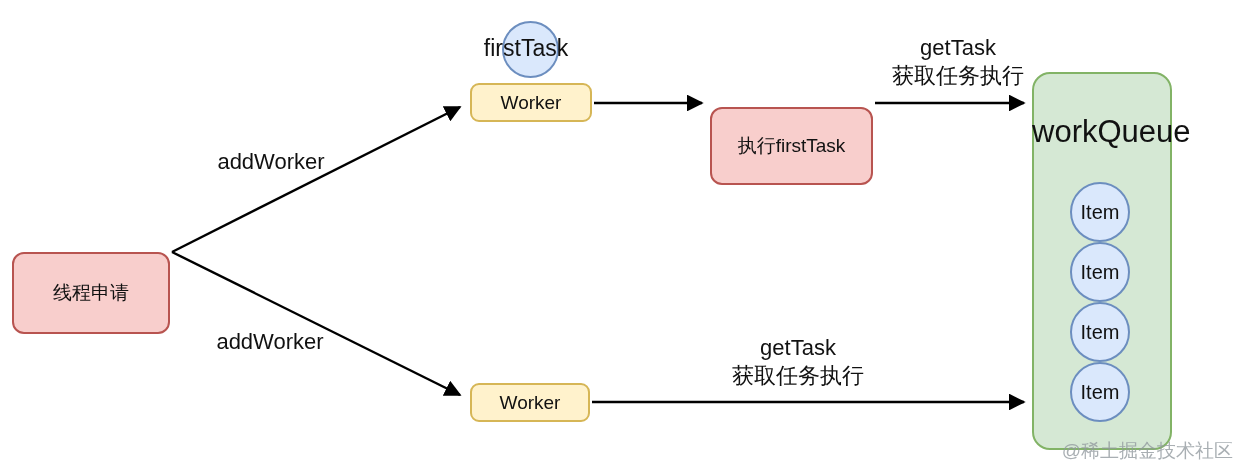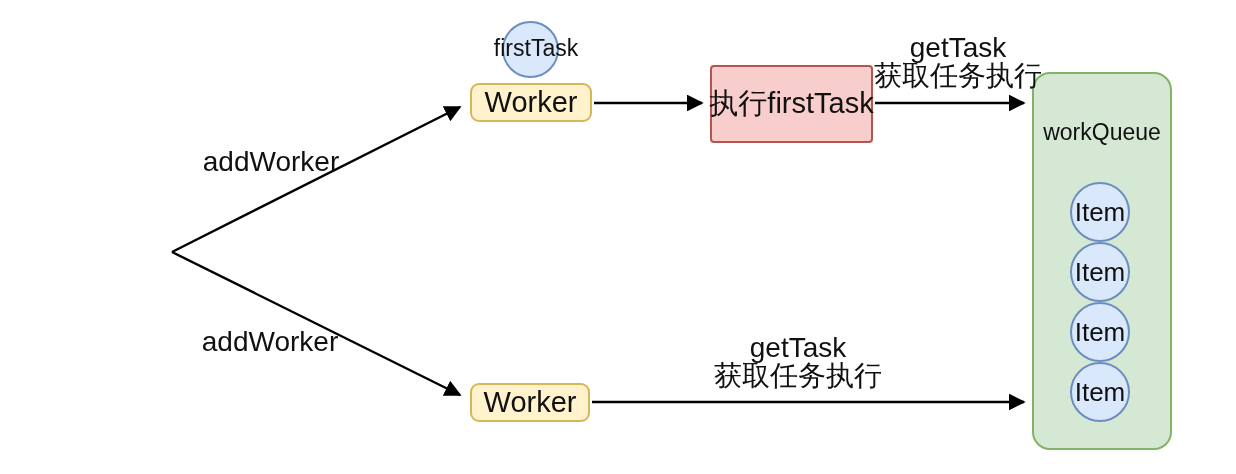--- a/index.html
+++ b/index.html
@@ -4,45 +4,45 @@
 <style>
   html,body { margin:0; padding:0; background:#ffffff; }
   .canvas {
     position:relative; width:1236px; height:474px; background:#ffffff;
     font-family:"Liberation Sans","DejaVu Sans",sans-serif; color:#111;
     overflow:hidden;
   }
   .edges { position:absolute; left:0; top:0; width:1236px; height:474px; z-index:1; }
   .node {
     position:absolute; display:flex; align-items:center; justify-content:center;
-    box-sizing:border-box; font-size:29px; z-index:2; white-space:nowrap;
+    box-sizing:border-box; font-size:19px; z-index:2; white-space:nowrap;
   }
-  .pink   { background:#f8cecc; border:2.5px solid #b85450; border-radius:4px; }
+  .pink   { background:#f8cecc; border:2.5px solid #b85450; border-radius:12px;margin-top:42px; }
   .yellow { background:#fff2cc; border:2px solid #d6b656; border-radius:9px; }
   .green  { background:#d5e8d4; border:2px solid #82b366; border-radius:18px; }
   .bluecircle { background:#dae8fc; border:2px solid #6c8ebf; border-radius:50%; }
 
   .lbl {
-    position:absolute; font-size:28px; text-align:center; white-space:nowrap;
+    position:absolute; font-size:22px; text-align:center; white-space:nowrap;
     z-index:2; line-height:28px;
   }
   .caption { font-size:23px; }
 
   #thread-request { left:12px;  top:210px; width:158px; height:82px; }
   #worker-top     { left:470px; top:83px;  width:122px; height:39px; }
   #worker-bottom  { left:470px; top:383px; width:120px; height:39px; }
   #exec-first-task{ left:710px; top:65px;  width:163px; height:78px; }
   #work-queue     { left:1032px;top:72px;  width:140px; height:378px; z-index:1; }
 
   #first-task-circle { left:502px; top:21px; width:57px; height:57px; z-index:2; }
-  #first-task-label  { left:446px; top:34px; width:180px; font-size:23px; z-index:3; }
+  #first-task-label  { left:436px; top:34px; width:180px; font-size:23px; z-index:3; }
 
-  #workqueue-title { left:1032px; top:118px; width:140px; font-size:23px; z-index:2; }
+  #workqueue-title { left:1032px; top:118px; width:140px; font-size:31px; z-index:2; }
 
-  .queue-item { left:1070px; width:60px; height:60px; font-size:26px; z-index:3; }
+  .queue-item { left:1070px; width:60px; height:60px; font-size:20px; z-index:3; }
   #queue-item-0 { top:182px; }
   #queue-item-1 { top:242px; }
   #queue-item-2 { top:302px; }
   #queue-item-3 { top:362px; }
 
   #addworker-top    { left:171px; top:148px; width:200px; }
   #addworker-bottom { left:170px; top:328px; width:200px; }
   #caption-top      { left:391px; top:127px; width:260px; }
   #caption-bottom   { left:395px; top:425px; width:260px; }
   #gettask-top      { left:858px; top:34px;  width:200px; }
@@ -72,20 +72,21 @@
     <line x1="1070" y1="173" x2="1070" y2="437" stroke="#000" stroke-width="2"></line>
     <line x1="1130" y1="173" x2="1130" y2="437" stroke="#000" stroke-width="2"></line>
   </svg>
 
   <div class="node green" id="work-queue"></div>
   <div class="lbl" id="workqueue-title">workQueue</div>
 
   <div class="node bluecircle" id="first-task-circle"></div>
   <div class="lbl" id="first-task-label">firstTask</div>
 
+  <div class="node pink" id="thread-request">线程申请</div>
 
   <div class="node yellow" id="worker-top">Worker</div>
 
   <div class="node pink" id="exec-first-task">执行firstTask</div>
 
   <div class="node yellow" id="worker-bottom">Worker</div>
 
   <div class="node bluecircle queue-item" id="queue-item-0">Item</div>
   <div class="node bluecircle queue-item" id="queue-item-1">Item</div>
   <div class="node bluecircle queue-item" id="queue-item-2">Item</div>
@@ -97,14 +98,15 @@
   <div class="lbl" id="gettask-top">
     <div>getTask</div>
     <div>获取任务执行</div>
   </div>
 
   <div class="lbl" id="gettask-bottom">
     <div>getTask</div>
     <div>获取任务执行</div>
   </div>
 
+  <div class="lbl" id="watermark">@稀土掘金技术社区</div>
 
 </div>
 
 </body></html>

